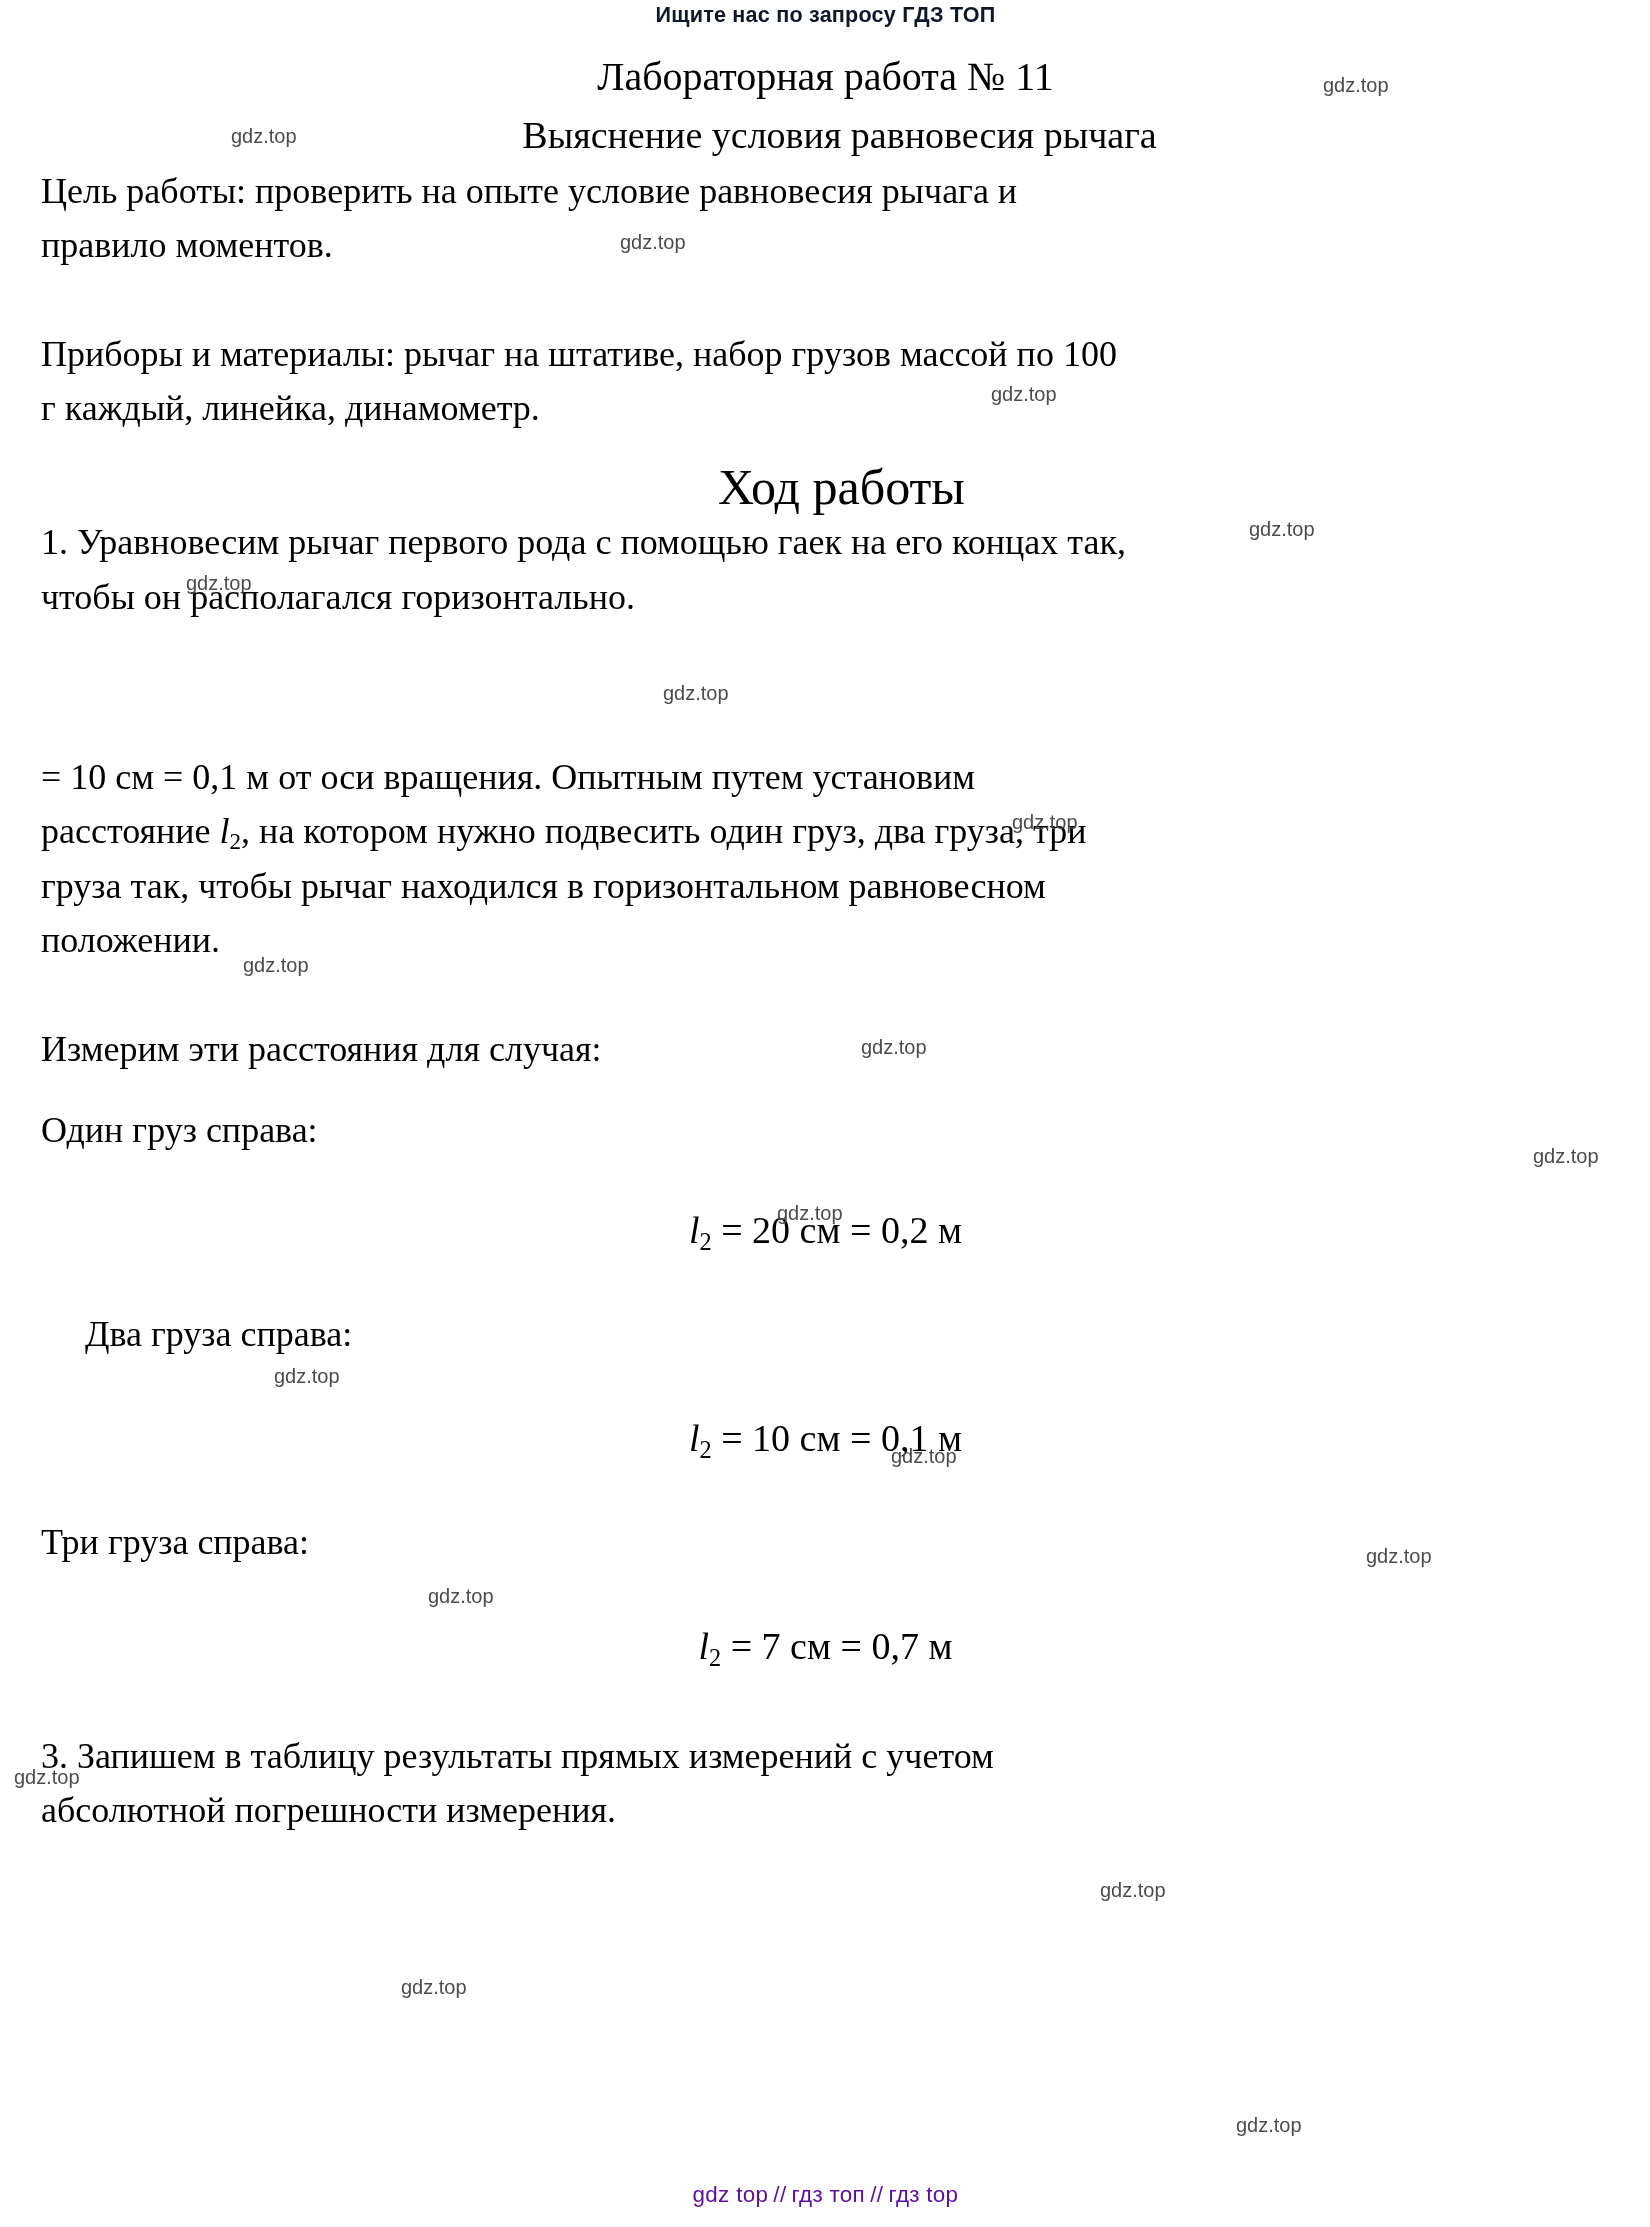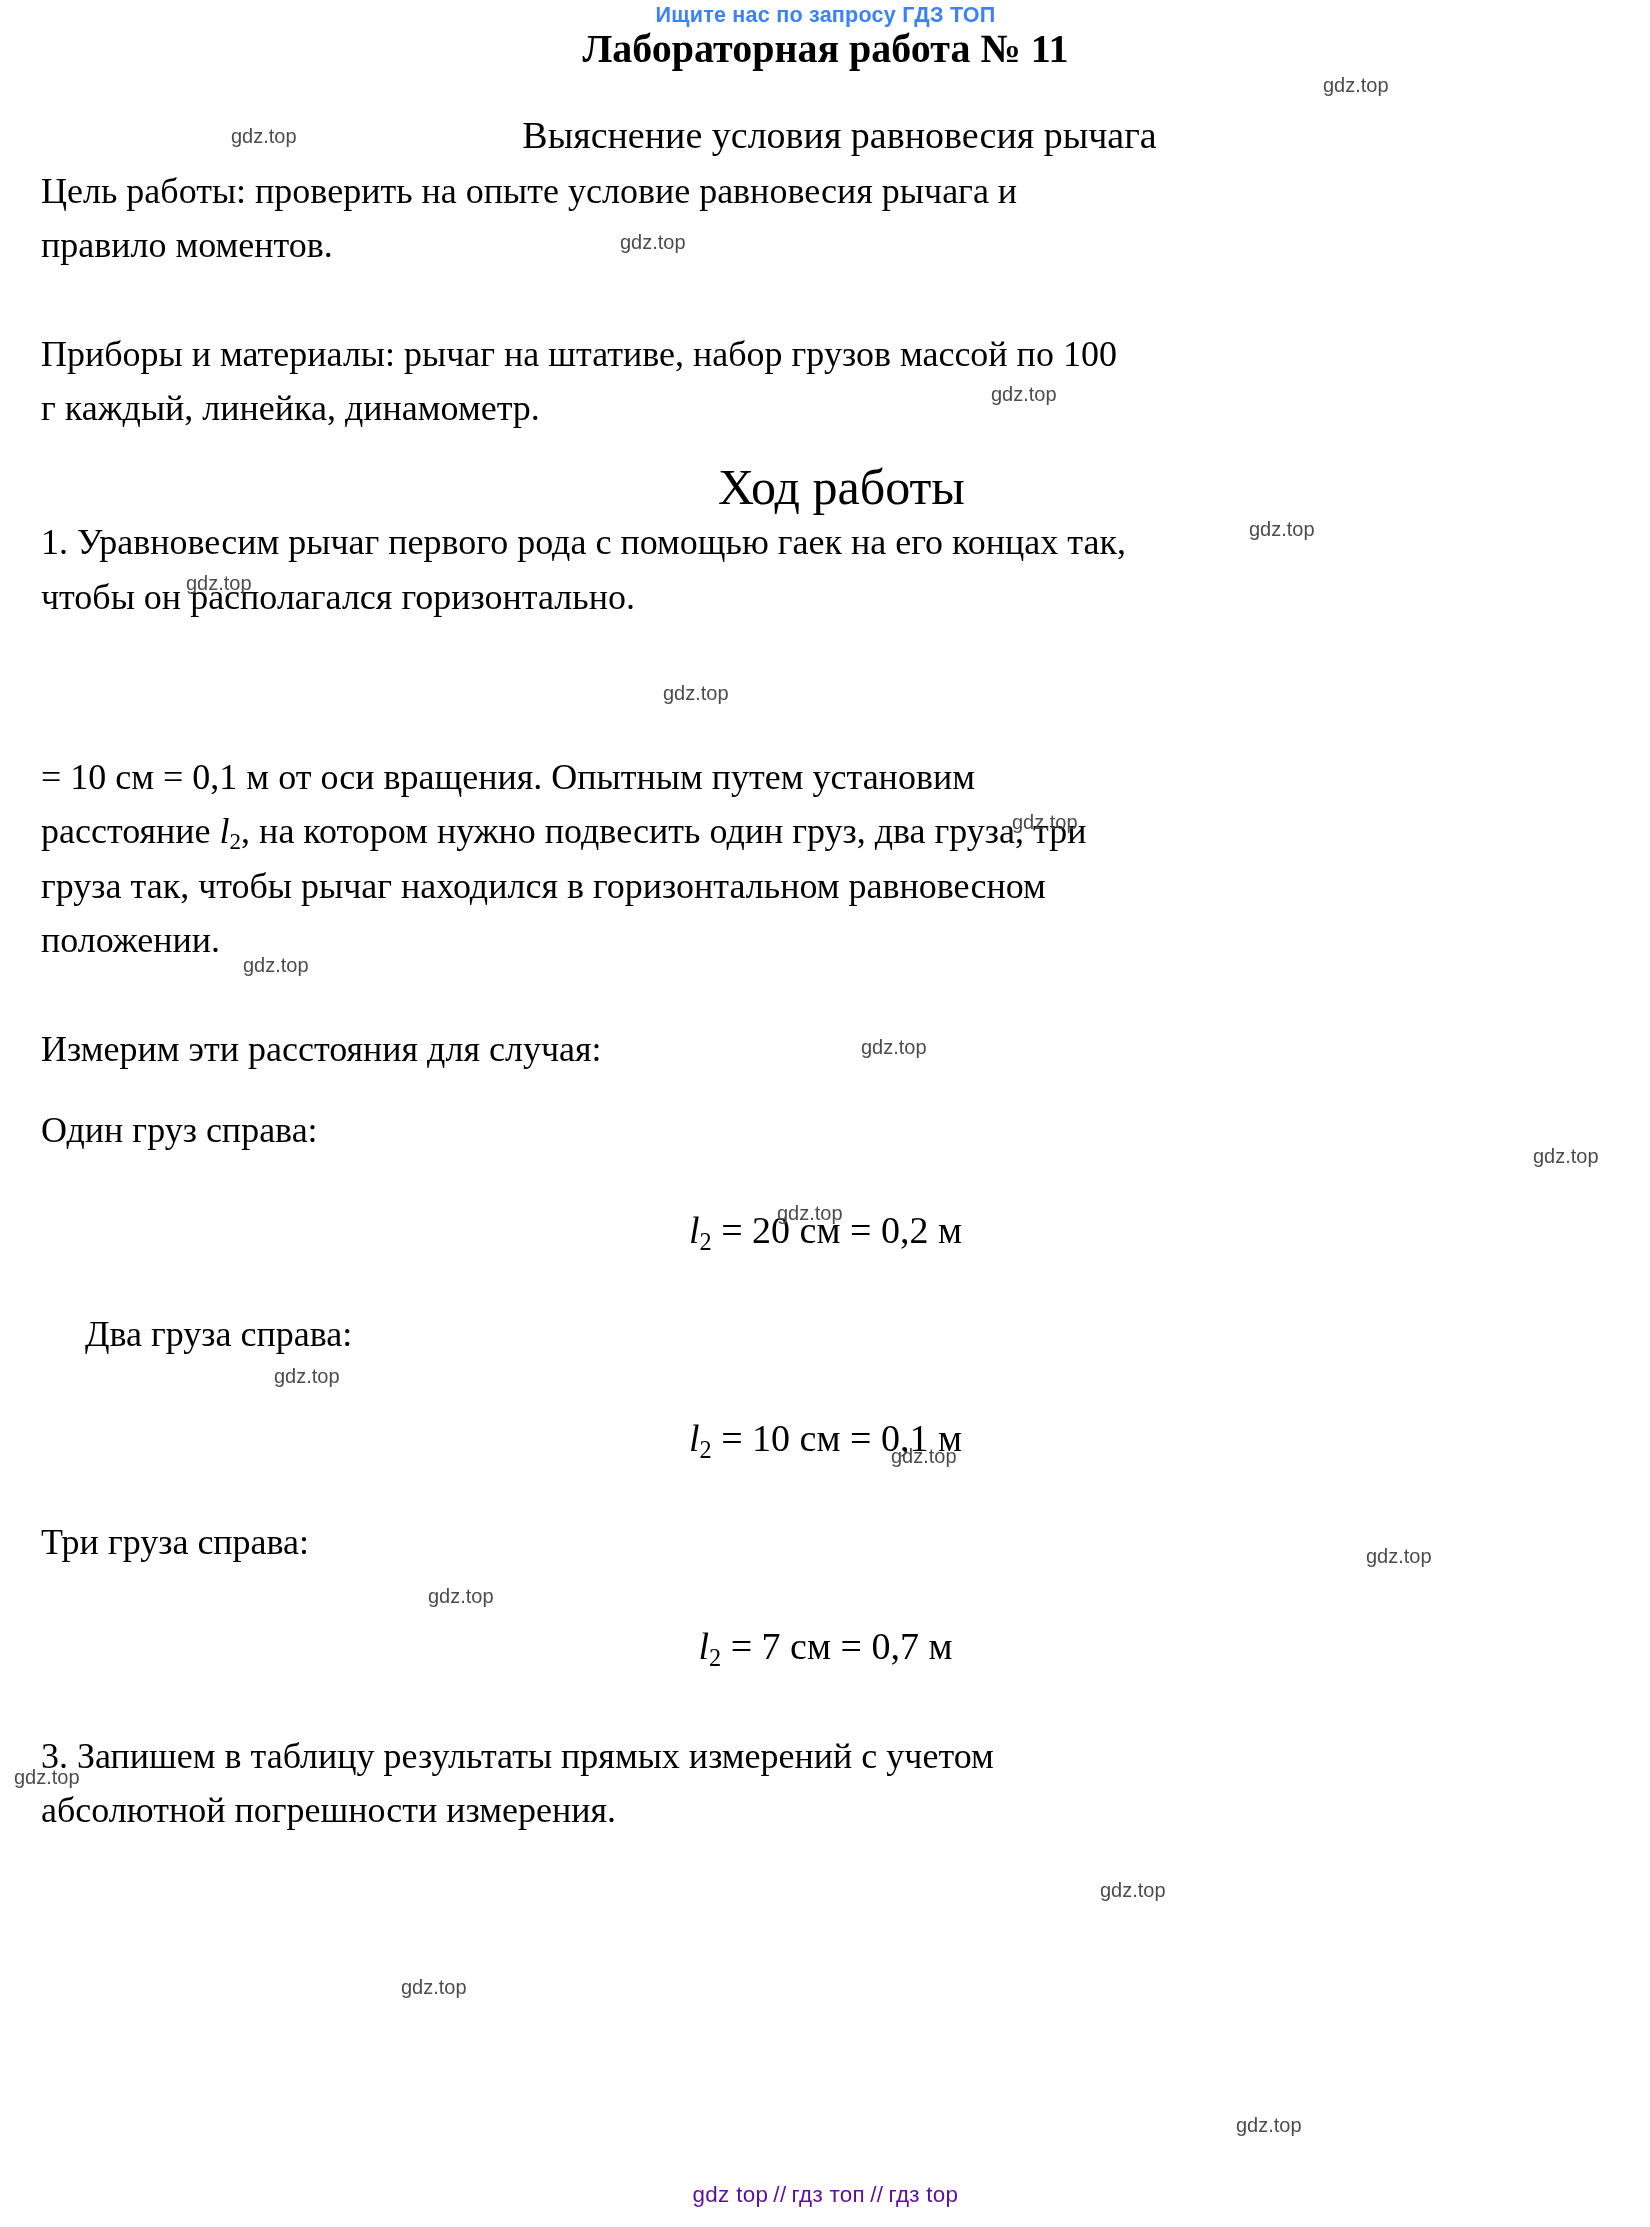--- a/index.html
+++ b/index.html
@@ -103,23 +103,23 @@
     color: #5b0f9b;
     letter-spacing: 0.3px;
   }
   .footer-links .sep { padding: 0 5.2px; }
 </style>
 </head>
 <body>
 
 <div id="page">
 
-  <div class="promo-bar" style="color: #3b82f6;">Ищите нас по запросу ГДЗ ТОП</div>
-
-  <div class="abs h-title" style="left:0; top:24px; width:1651px;font-weight:bold;">Лабораторная работа № 11</div>
+  <div class="promo-bar" style="color: #0f172a;">Ищите нас по запросу ГДЗ ТОП</div>
+
+  <div class="abs h-title" style="left:0; top:52px; width:1651px;">Лабораторная работа № 11</div>
 
   <div class="abs h-sub" style="left:0; top:97px; width:1651px;">Выяснение условия равновесия рычага</div>
 
   <div class="abs para" style="left:41px; top:164px; width:1571px;">Цель работы: проверить на опыте условие равновесия рычага и</div>
 
   <div class="abs para" style="left:41px; top:218px; width:1571px;">правило моментов.</div>
 
   <div class="abs para" style="left:41px; top:327px; width:1588px;">Приборы и материалы: рычаг на штативе, набор грузов массой по 100</div>
 
   <div class="abs para" style="left:41px; top:381px; width:1588px;">г каждый, линейка, динамометр.</div>

